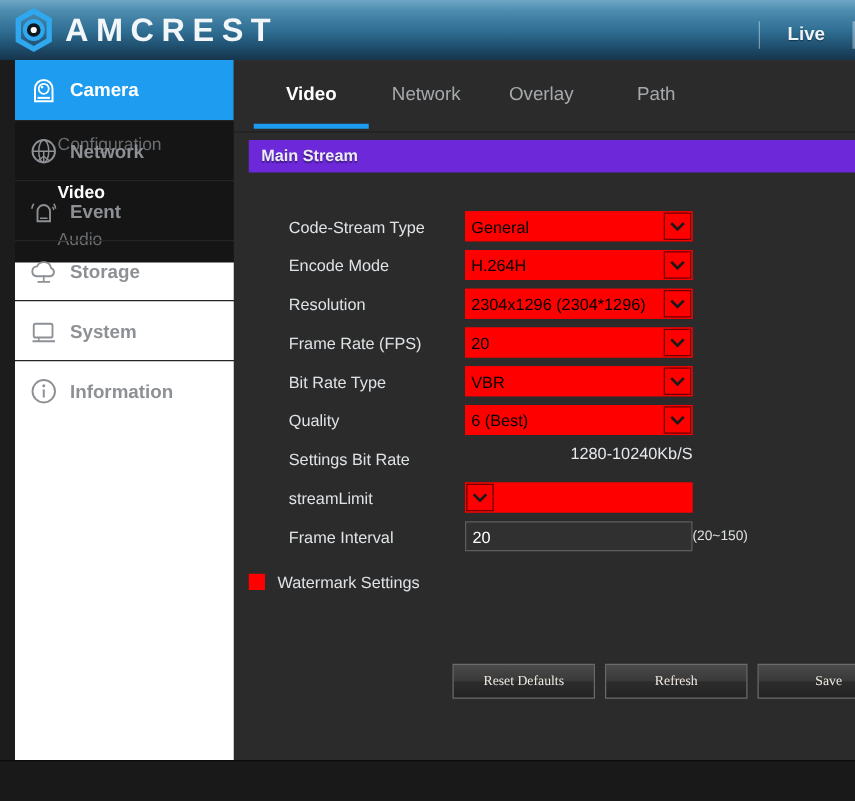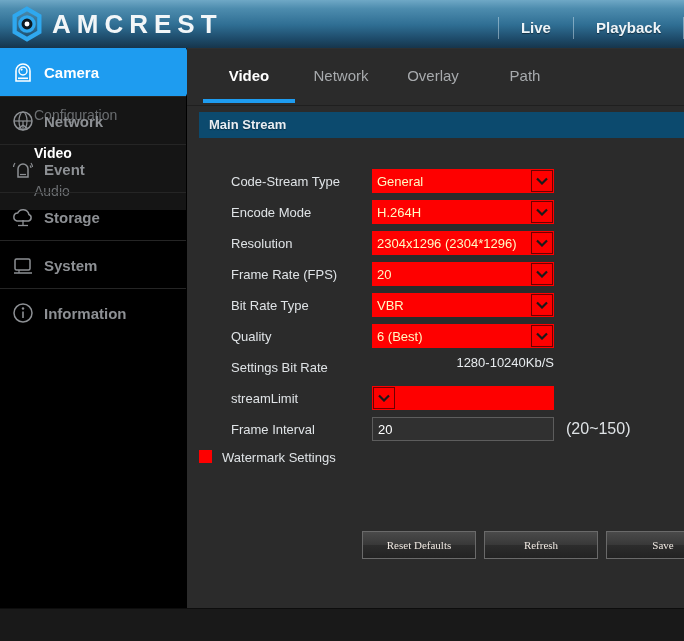--- a/index.html
+++ b/index.html
@@ -29,22 +29,22 @@
   }
   .header-nav .nav-link {
     color: #eef4f8; font-size: 15px; font-weight: bold;
     padding: 0 22px; line-height: 48px; cursor: pointer;
     text-shadow: 0 1px 1px rgba(0,0,0,.45);
   }
   .nav-sep { width: 1px; height: 22px; background: rgba(220,235,245,.45); }
 
   
   .sidebar {
-    position: absolute; left: 0; top: 48px; width: 187px; height: 560px;
-    background: #000000; border-right: 1px solid #000;
+    position: absolute; left: 12px; top: 48px; width: 187px; height: 560px;
+    background: #ffffff; border-right: 1px solid #000;
   }
   .nav-group { position: relative; height: 48px; }
   .nav-group + .nav-group { border-top: 1px solid #252525; }
   .nav-main {
     position: relative; height: 48px; display: flex; align-items: center;
     padding-left: 8px; cursor: pointer;
   }
   .nav-main .ico { width: 30px; height: 30px; flex: 0 0 30px; margin-right: 6px; }
   .nav-main .txt { font-size: 15px; font-weight: bold; color: #8d9094; }
   .nav-group.active .nav-main { background: #1e9cf0; }
@@ -73,50 +73,50 @@
   }
   .tab.active { color: #ffffff; font-weight: bold; }
   .tab.active::after {
     content: ""; position: absolute; left: 0; right: 0; bottom: 0;
     height: 4px; background: #1e9cf0;
   }
   .tabbar-line { position: absolute; left: 0; right: 0; bottom: 0; height: 1px; background: #1f1f1f; }
 
   .section-bar {
     margin: 6px 0 0 12px; height: 26px; line-height: 26px;
-    background: #0c4a6e; color: #e9eef3; font-size: 13px; font-weight: bold;
+    background: #6d28d9; color: #e9eef3; font-size: 13px; font-weight: bold;
     padding-left: 10px; text-shadow: 0 1px 1px rgba(0,0,0,.4);
   }
 
   .form { padding: 28px 0 0 0; }
   .row { display: flex; align-items: center; height: 30px; margin-bottom: 1px; }
   .row .label {
     width: 185px; padding-left: 44px; font-size: 13px; color: #dfe3e6;
   }
   .ctrl-wrap { position: relative; width: 182px; height: 24px; }
   .sel {
     position: relative; width: 182px; height: 24px; background: #fe0000;
     border: 1px solid #fe0000; display: flex; align-items: center; cursor: pointer;
   }
   .sel .val {
-    flex: 1; font-size: 13px; color: #fef9c3; padding-left: 4px;
+    flex: 1; font-size: 13px; color: #000000; padding-left: 4px;
     white-space: nowrap; overflow: hidden;
   }
   .sel .arrow-box {
     width: 22px; height: 22px; flex: 0 0 22px; border: 1px solid #6d0000;
     display: flex; align-items: center; justify-content: center; background: #fe0000;
   }
   .static-val { font-size: 13px; color: #e6eaed; padding-left: 4px; text-align: right; }
   .txtinput {
     width: 182px; height: 24px; background: #303030; border: 1px solid #5d5d5d;
     color: #ffffff; font-size: 13px; padding-left: 5px;
     font-family: "Liberation Sans", sans-serif;
   }
-  .hint { font-size: 16px; color: #dfe3e6; margin-left: 12px; }
-  .check-row { display: flex; align-items: flex-start; height: 30px; padding-left: 12px; margin-top: 6px; }
+  .hint { font-size: 11px; color: #dfe3e6; }
+  .check-row { display: flex; align-items: center; height: 30px; padding-left: 12px; margin-top: 6px; }
   .checkbox { width: 13px; height: 13px; background: #fe0000; cursor: pointer; }
   .check-label { font-size: 13px; color: #dfe3e6; margin-left: 10px; }
 
   .btnbar { position: absolute; left: 0; top: 482px; width: 497px; height: 40px; padding-left: 175px; display: flex; }
   .btn {
     height: 28px; min-width: 114px; padding: 0 12px;
     background: linear-gradient(180deg, #4a4a4a 0%, #393939 48%, #2c2c2c 52%, #232323 100%);
     border: 1px solid #6a6a6a; color: #f0e9e2; font-size: 11px;
     cursor: pointer; margin-right: 8px;
     font-family: Liberation Serif, serif;
@@ -135,21 +135,20 @@
         <path d="M20 4 L33 11.5 L33 28.5 L20 36 L7 28.5 L7 11.5 Z" fill="none" stroke="#2fa8ef" stroke-width="4.5"></path>
         <circle cx="20" cy="20" r="7.5" fill="#0d1a22" stroke="#2fa8ef" stroke-width="3.5"></circle>
         <circle cx="20" cy="20" r="2.6" fill="#ffffff"></circle>
       </svg>
       <span class="brand-text">AMCREST</span>
     </div>
     <div class="header-nav">
       <div class="nav-sep"></div>
       <div class="nav-link">Live</div>
       <div class="nav-sep"></div>
-      <div class="nav-link">Playback</div>
       <div class="nav-sep"></div>
     </div>
   </div>
 
   <div class="sidebar">
 
     <div class="nav-group active">
       <div class="nav-main">
         <svg class="ico" viewBox="0 0 30 30">
           <path d="M8 24 L8 14 a7 7 0 0 1 14 0 L22 24 Z" fill="none" stroke="#ffffff" stroke-width="1.6"></path>

